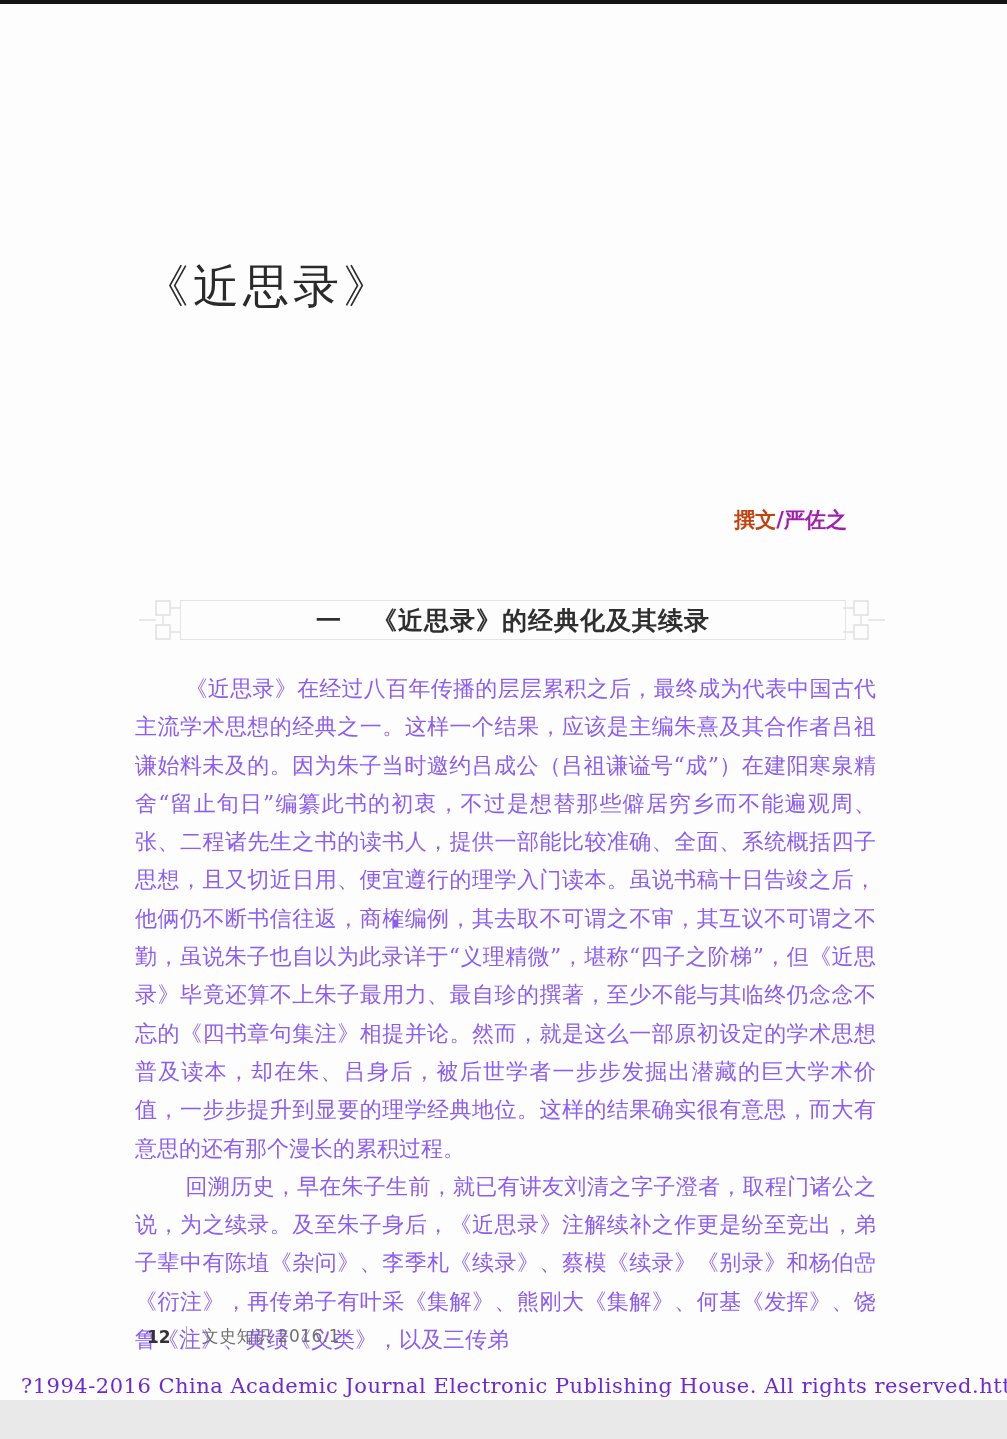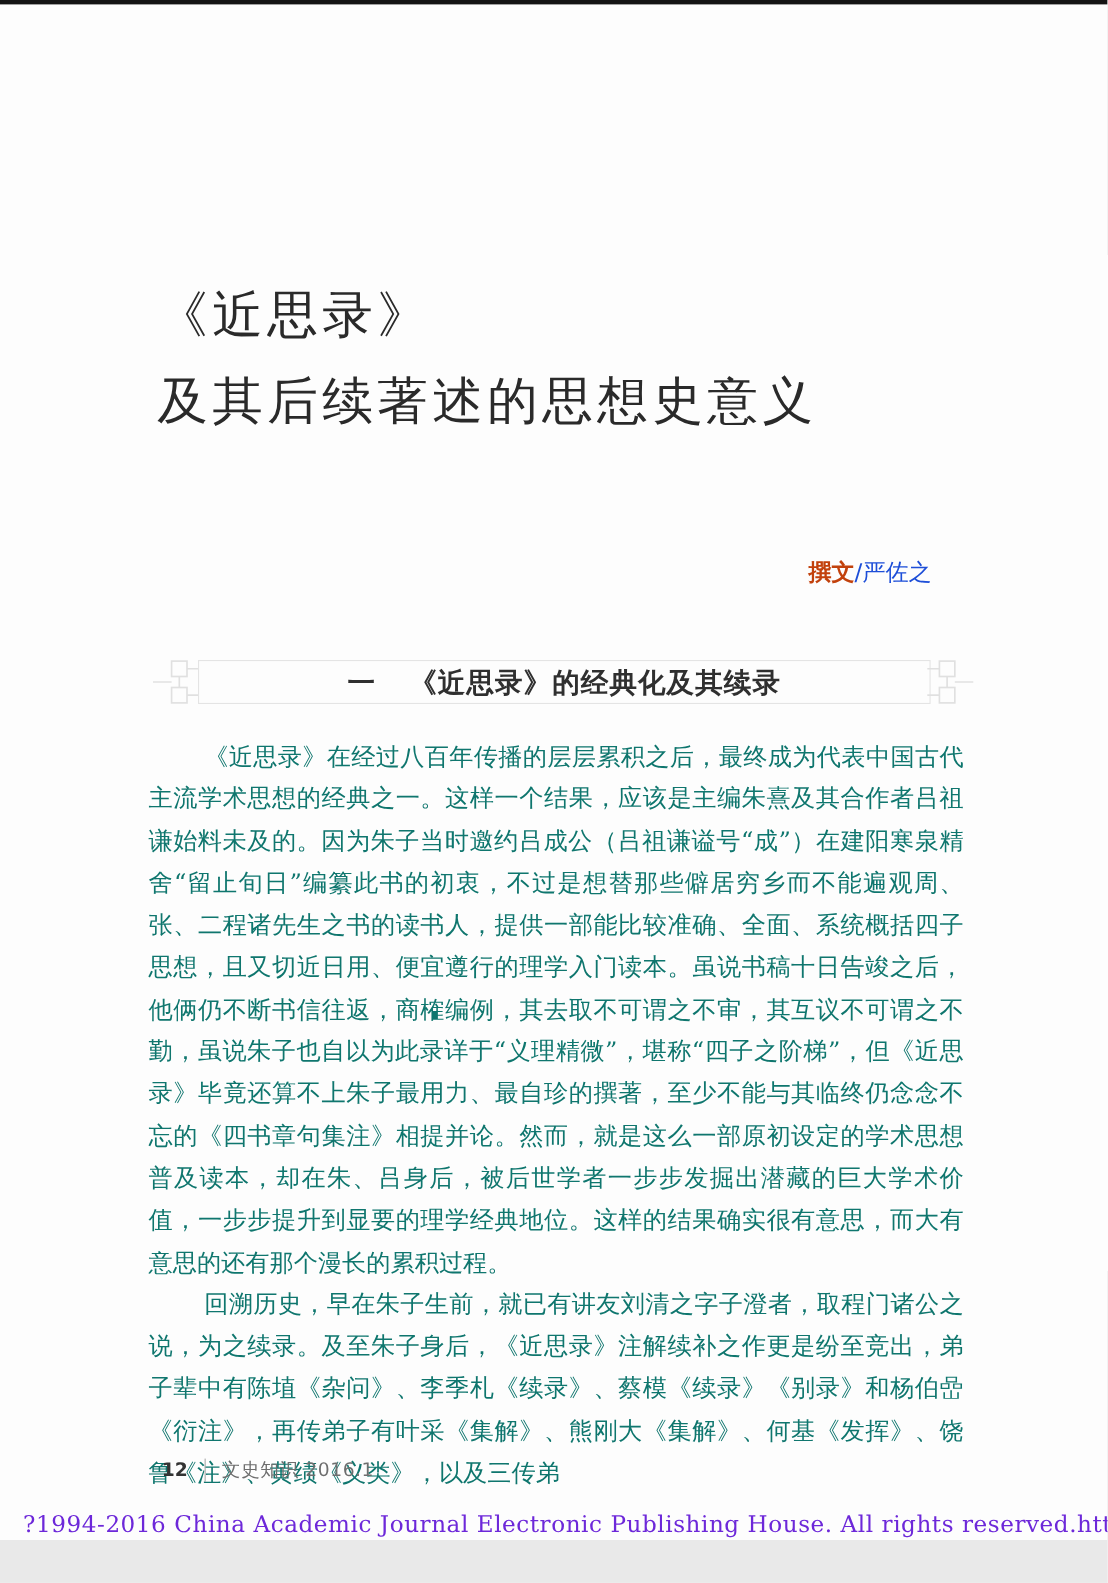--- a/index.html
+++ b/index.html
@@ -33,21 +33,21 @@
   }
   .byline {
     position: absolute;
     top: 506px;
     right: 160px;
     font-family: "DejaVu Sans", "Liberation Sans", sans-serif;
     font-size: 21px;
     white-space: nowrap;
   }
   .byline .byline-label { font-weight: 700; color: #c2410c; }
-  .byline .byline-author { font-weight: 400; color: #1d4ed8; }
+  .byline .byline-author { font-weight: 700; color: #a21caf; }
   .heading-box {
     position: absolute;
     left: 180px;
     top: 600px;
     width: 666px;
     height: 40px;
     box-sizing: border-box;
     border: 1px solid #e4e4e4;
     background: #fdfdfd;
     display: flex;
@@ -69,21 +69,21 @@
   }
   .ornament-left  { left: 139px; }
   .ornament-right { left: 839px; transform: scaleX(-1); }
   .body-text {
     position: absolute;
     left: 135px;
     top: 670px;
     width: 741px;
     font-size: 22px;
     line-height: 38.3px;
-    color: #0f766e;
+    color: #8b5cf6;
     text-align: justify;
     text-justify: inter-ideograph;
   }
   .body-text p {
     margin: 0;
     text-indent: 2.3em;
   }
   .footer {
     position: absolute;
     left: 135px;
@@ -112,21 +112,20 @@
 </style>
 </head>
 <body>
 
 <div class="page">
 
   <div class="top-bar"></div>
 
   <div class="title-block">
     <div class="title-line">《近思录》</div>
-    <div class="title-line">及其后续著述的思想史意义</div>
   </div>
 
   <div class="byline">
     <span class="byline-label">撰文</span><span class="byline-author">/严佐之</span>
   </div>
 
   <svg class="ornament ornament-left" viewBox="0 0 46 44" fill="none" stroke="#e0e0e0" stroke-width="1.5">
     <line x1="0" y1="22" x2="17" y2="22"></line>
     <rect x="17" y="3" width="14" height="14"></rect>
     <rect x="17" y="27" width="14" height="14"></rect>

